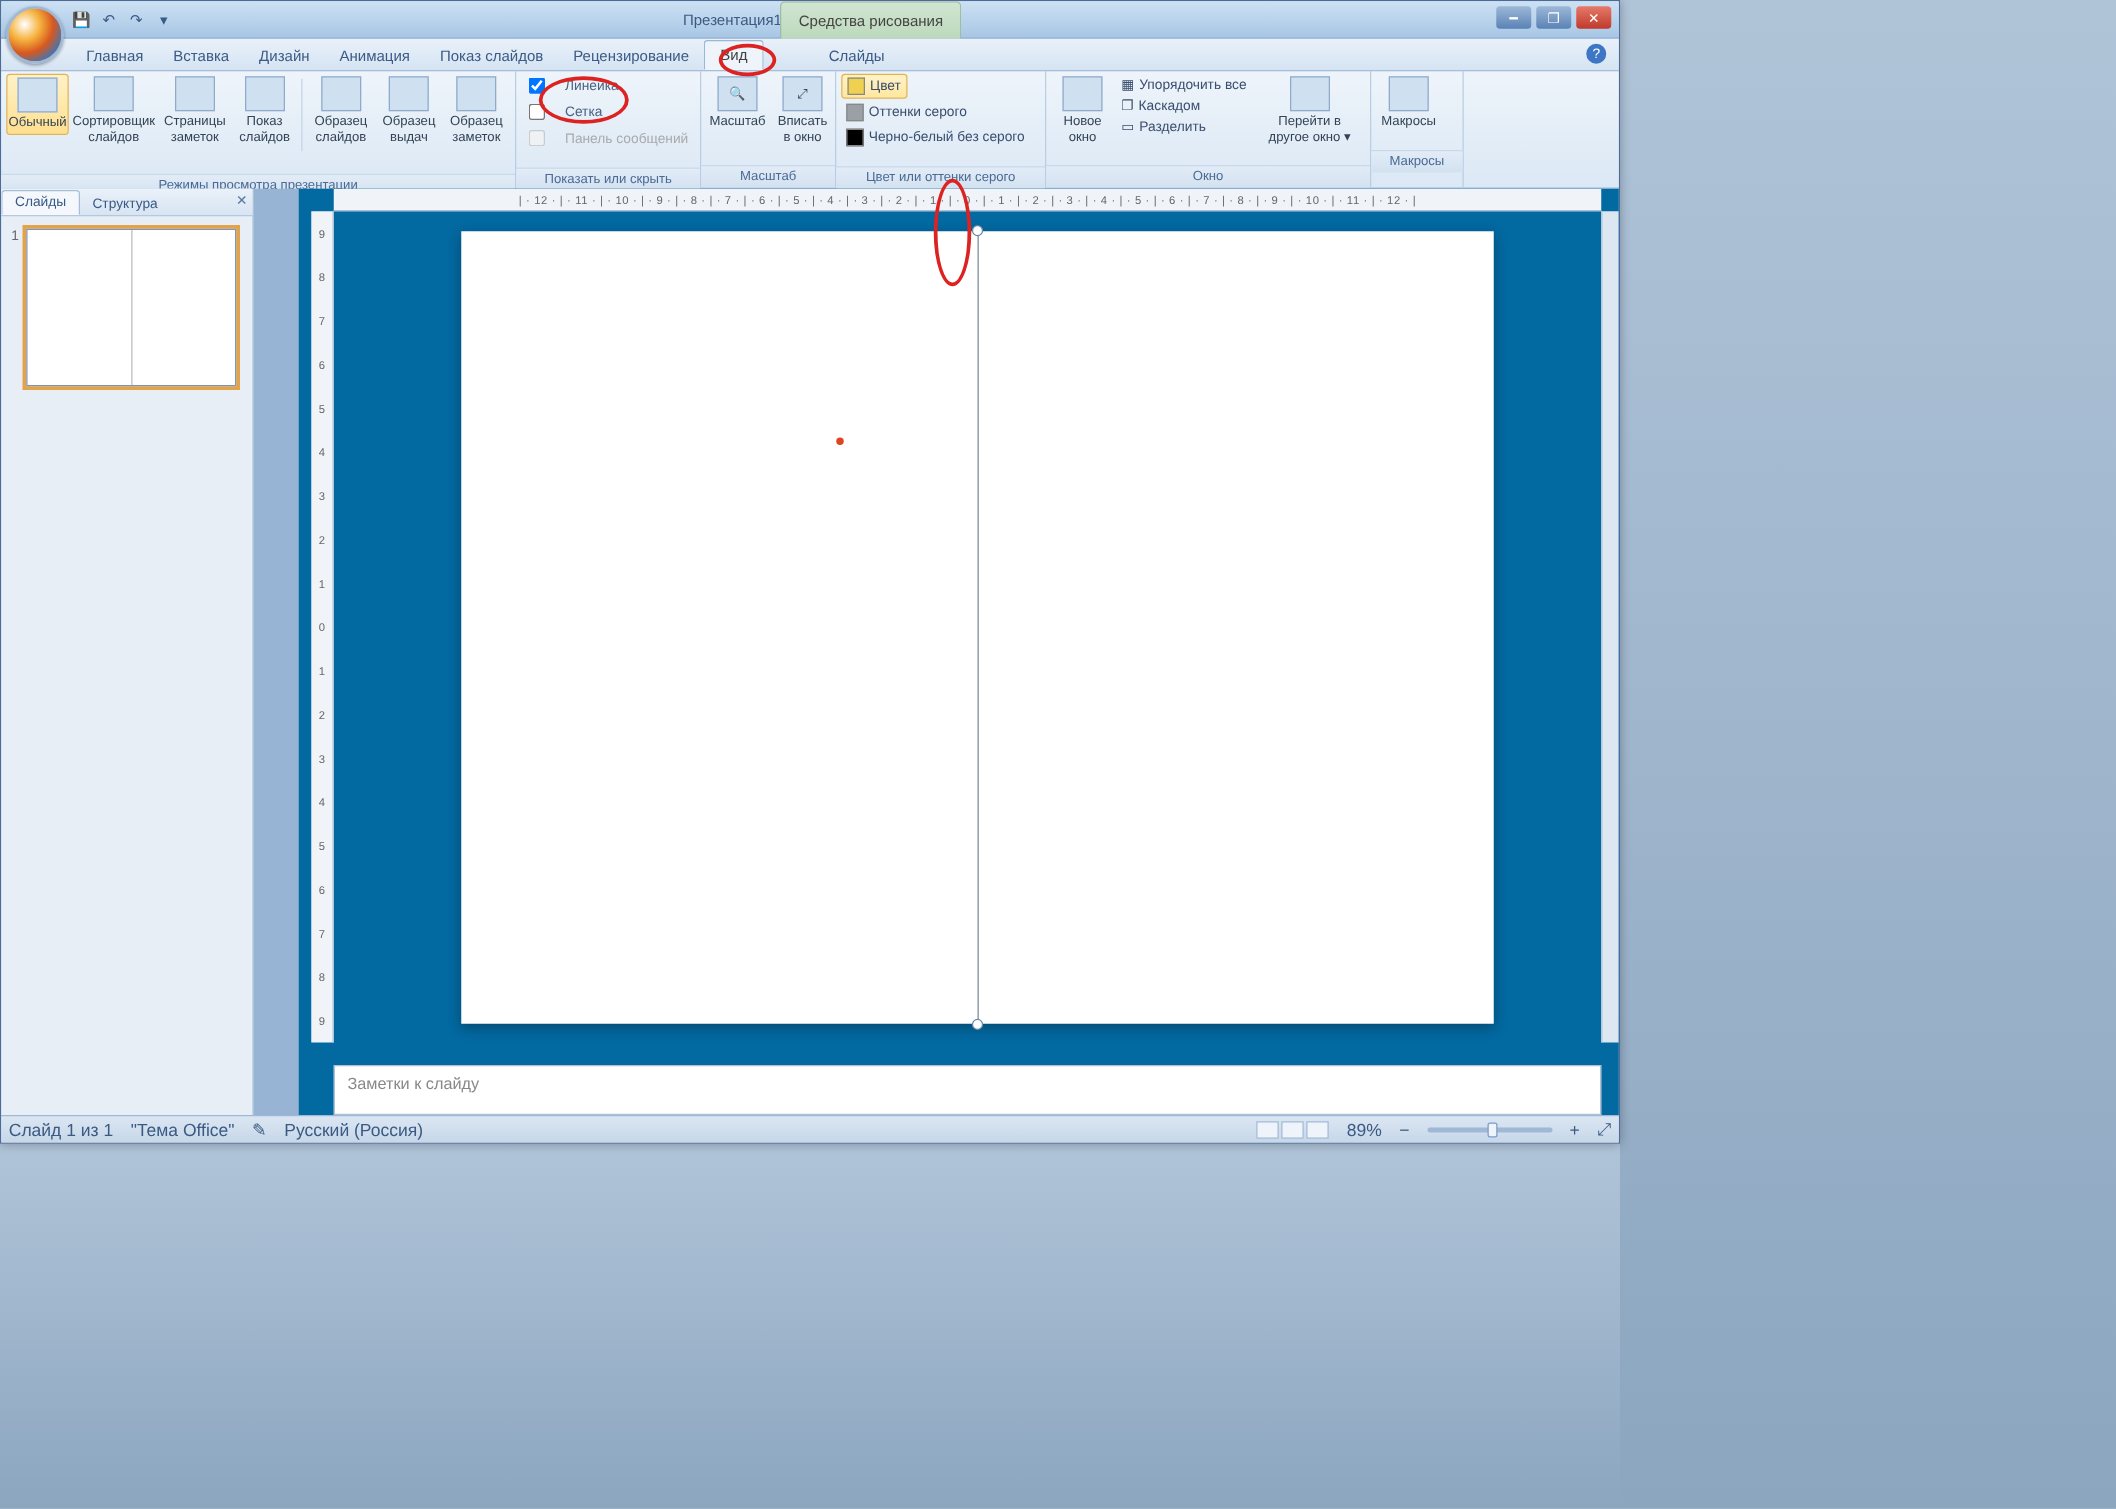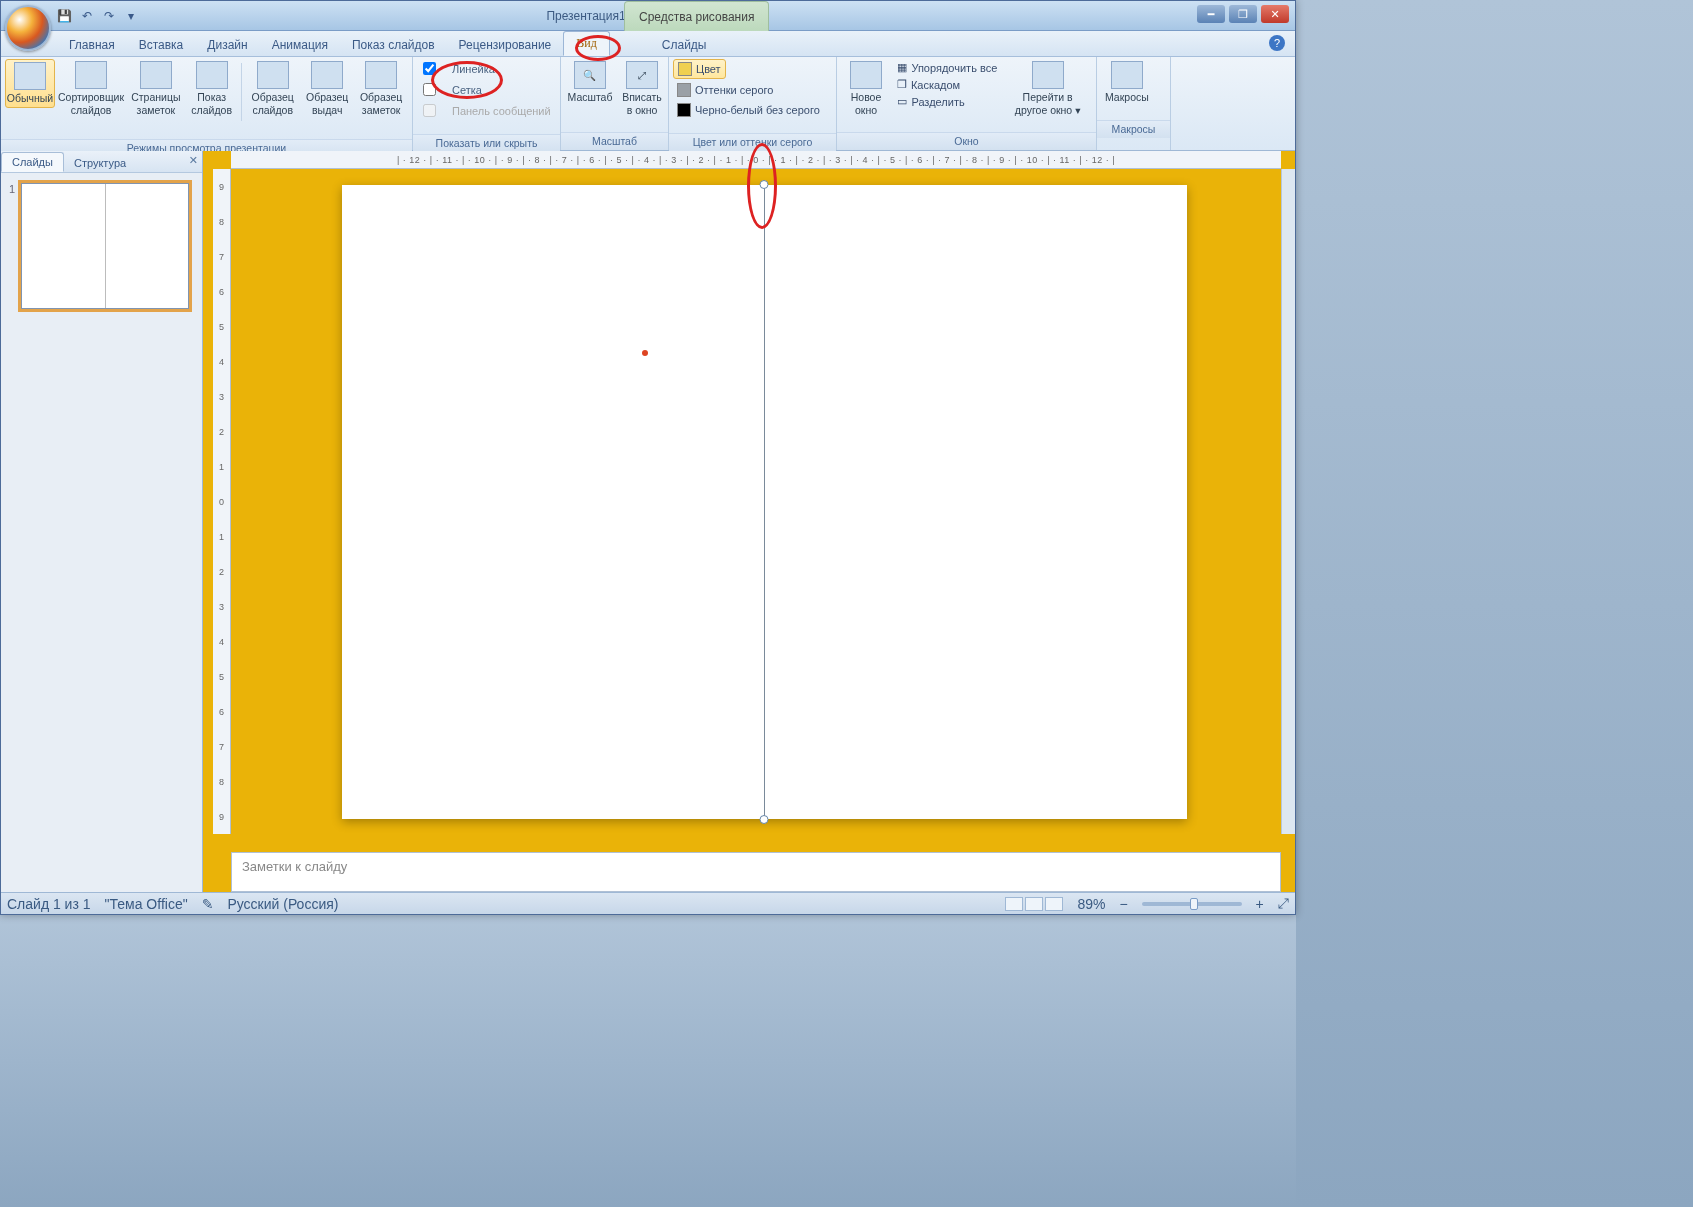--- a/index.html
+++ b/index.html
@@ -14,21 +14,21 @@
   .qat .qicon { width:16px; height:16px; display:flex; align-items:center; justify-content:center; font-size:12px; color:#3a5a8a;}
   .title-text { position:absolute; left:50%; transform:translateX(-50%); font-size:12px; color:#3c5a82;}
   .contextual-tab { position:absolute; left:623px; top:0; height:30px; padding:0 14px; display:flex; align-items:center; font-size:12px; color:#444; background:linear-gradient(#d1e5d1,#bcd9bc); border:1px solid #9fbe9f; border-bottom:none; border-radius:4px 4px 0 0;}
   .winbtns { position:absolute; right:6px; top:4px; display:flex; gap:4px;}
   .winbtns div { width:28px; height:18px; border-radius:3px; display:flex; align-items:center; justify-content:center; font-size:11px; color:#fff;}
   .winbtns .min,.winbtns .max{ background:linear-gradient(#9db8d8,#5a82b5);}
   .winbtns .close{ background:linear-gradient(#e57a6a,#c0392b);}
   
   .tabsrow { height:26px; background: linear-gradient(#e9f1f9,#d5e4f3); display:flex; align-items:flex-end; padding-left:56px; border-bottom:1px solid #a6bedb; position:relative;}
   .tab { padding:4px 12px; font-size:12px; color:#3b5a86; cursor:default;}
-  .tab.active { background:#eef4fa; border:1px solid #9cb6d6; border-bottom:1px solid #eef4fa; border-radius:3px 3px 0 0; color:#a16207;font-family:Liberation Serif, serif;}
+  .tab.active { background:#eef4fa; border:1px solid #9cb6d6; border-bottom:1px solid #eef4fa; border-radius:3px 3px 0 0; color:#404040;}
   .help-icon { position:absolute; right:10px; top:4px; width:16px; height:16px; border-radius:50%; background:#3d76c5; color:#fff; font-size:11px; display:flex; align-items:center; justify-content:center;}
   
   .ribbon { height:94px; background: linear-gradient(#eef4fa,#dbe8f5); display:flex; border-bottom:1px solid #9fb8d5;}
   .group { border-right:1px solid #b9cde3; display:flex; flex-direction:column; padding:2px 4px 0 4px;}
   .group-body { flex:1; display:flex; align-items:flex-start; gap:2px;}
   .group-label { font-size:10.5px; color:#4a6a95; text-align:center; padding:2px 0 3px 0; background:linear-gradient(#e2ecf7,#d3e1f0); margin:14px -4px; border-top:1px solid #c9d9ec;}
   .big-btn { display:flex; flex-direction:column; align-items:center; justify-content:flex-start; padding:2px 4px; font-size:10.5px; color:#345; text-align:center; line-height:1.2; min-width:50px;}
   .big-btn.sel { background:linear-gradient(#fff2c8,#ffdf8e); border:1px solid #e3b44b; border-radius:3px;}
   .big-btn .icon-rect { width:32px; height:28px; background:#cfe0f0; border:1px solid #8faacb; margin-bottom:2px; display:flex; align-items:center; justify-content:center;}
   .check-line { display:flex; align-items:center; gap:16px; font-size:11px; color:#4a6280; padding:3px 6px; white-space:nowrap;}
@@ -41,21 +41,21 @@
   .left-pane { width:202px; background:#e8eef5; border-right:1px solid #9fb8d5; display:flex; flex-direction:column;}
   .pane-tabs { display:flex; background:linear-gradient(#eaf1f9,#d7e4f2); border-bottom:1px solid #b4c8df; height:22px; align-items:flex-end; position:relative;}
   .pane-tab { padding:3px 10px; font-size:11px; color:#3a5a86;}
   .pane-tab.active { background:#f4f8fc; border:1px solid #a8bed8; border-bottom:1px solid #f4f8fc; border-radius:3px 3px 0 0;}
   .pane-close { position:absolute; right:4px; top:3px; font-size:11px; color:#5a7aa0;}
   .thumb-area { flex:1; padding:10px 8px; overflow:auto;}
   .thumb-item { display:flex; gap:6px;}
   .thumb-num { font-size:11px; color:#667;}
   .thumb { width:168px; height:126px; background:#fff; border:1px solid #8094b0; box-shadow:0 0 0 3px #e3a34a; position:relative;}
   .thumb::after { content:""; position:absolute; left:50%; top:0; bottom:0; width:1px; background:#bcbcbc;}
-  .slide-area { flex:1; position:relative; background:#eab308; overflow:hidden;}
+  .slide-area { flex:1; position:relative; background:#0369a1; overflow:hidden;margin-left:36px;}
   .hruler { position:absolute; top:0; left:28px; right:14px; height:18px; background:#f0f4f9; border-bottom:1px solid #b0c0d4; font-size:9px; color:#666; display:flex; align-items:center; justify-content:center; letter-spacing:.5px; overflow:hidden;}
   .vruler { position:absolute; top:18px; left:10px; width:18px; bottom:58px; background:#f0f4f9; border-right:1px solid #b0c0d4; font-size:9px; color:#666; display:flex; flex-direction:column; align-items:center; justify-content:space-around; overflow:hidden;}
   .canvas-wrap { position:absolute; top:30px; left:130px; right:100px; bottom:70px; display:flex; align-items:center; justify-content:center;}
   .slide { width:845px; height:634px; background:#fff; box-shadow:0 3px 10px rgba(0,0,0,.3); position:relative;}
   .guide-line { position:absolute; left:50%; top:0; bottom:0; width:1px; background:#7a8a9a;}
   .guide-handle-top, .guide-handle-bottom { position:absolute; left:50%; transform:translateX(-50%); width:9px; height:9px; background:#fff; border:1px solid #6888aa; border-radius:50%;}
   .guide-handle-top { top:-5px;} .guide-handle-bottom { bottom:-5px;}
   .red-dot { position:absolute; width:6px; height:6px; background:#d42; border-radius:50%; top:165px; left:300px;}
   .vscroll { position:absolute; right:0; top:18px; bottom:58px; width:14px; background:#dde7f1; border-left:1px solid #b5c6d9;}
   .notes { position:absolute; left:28px; right:14px; bottom:0; height:40px; background:#fff; border:1px solid #b0c0d4; padding:6px 10px; font-size:13px; color:#888;}

